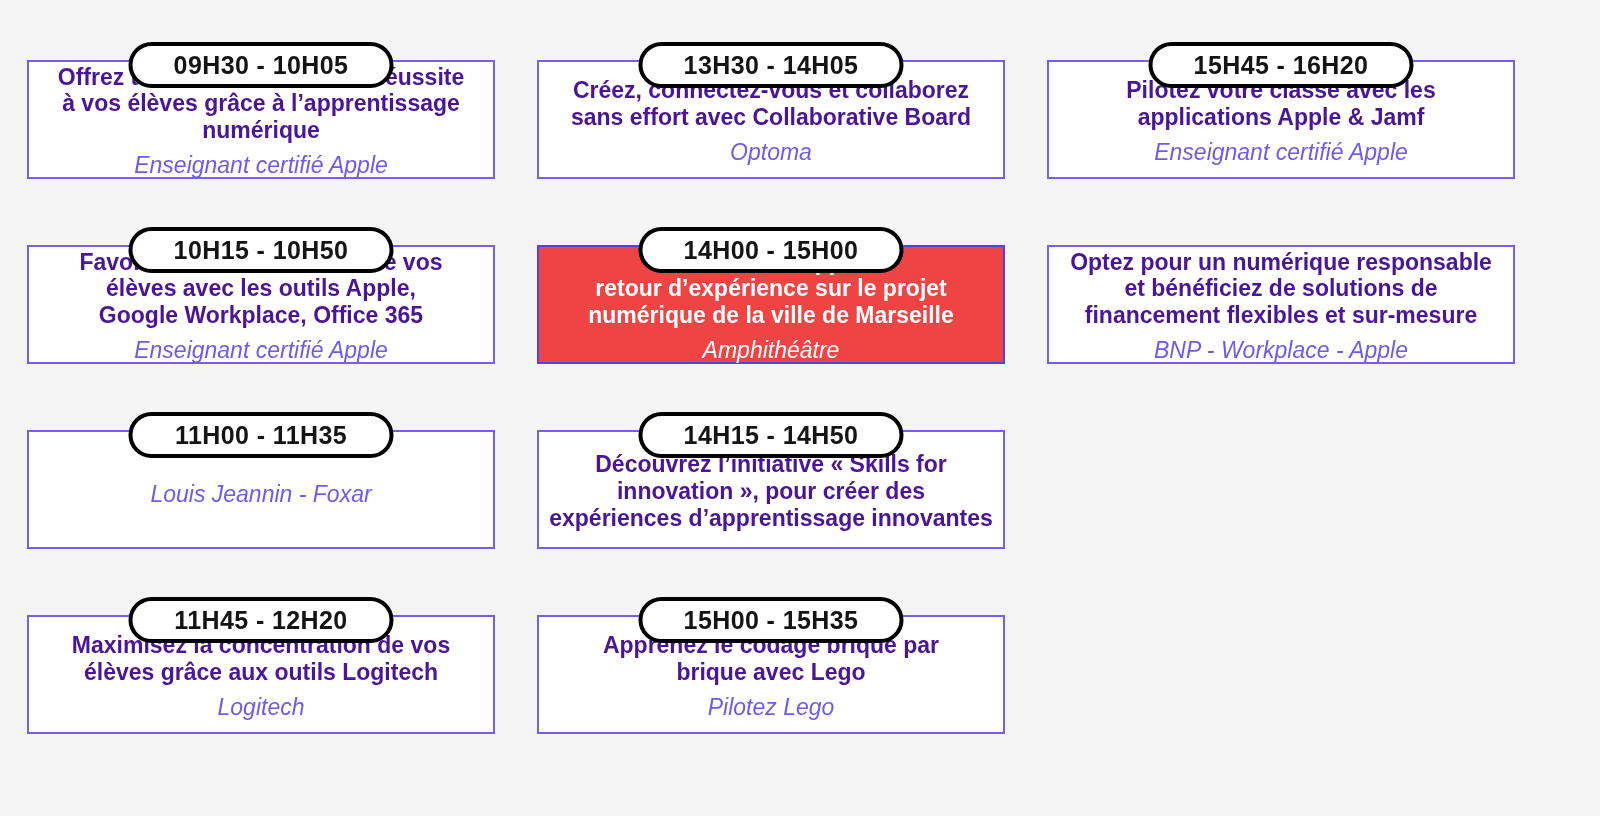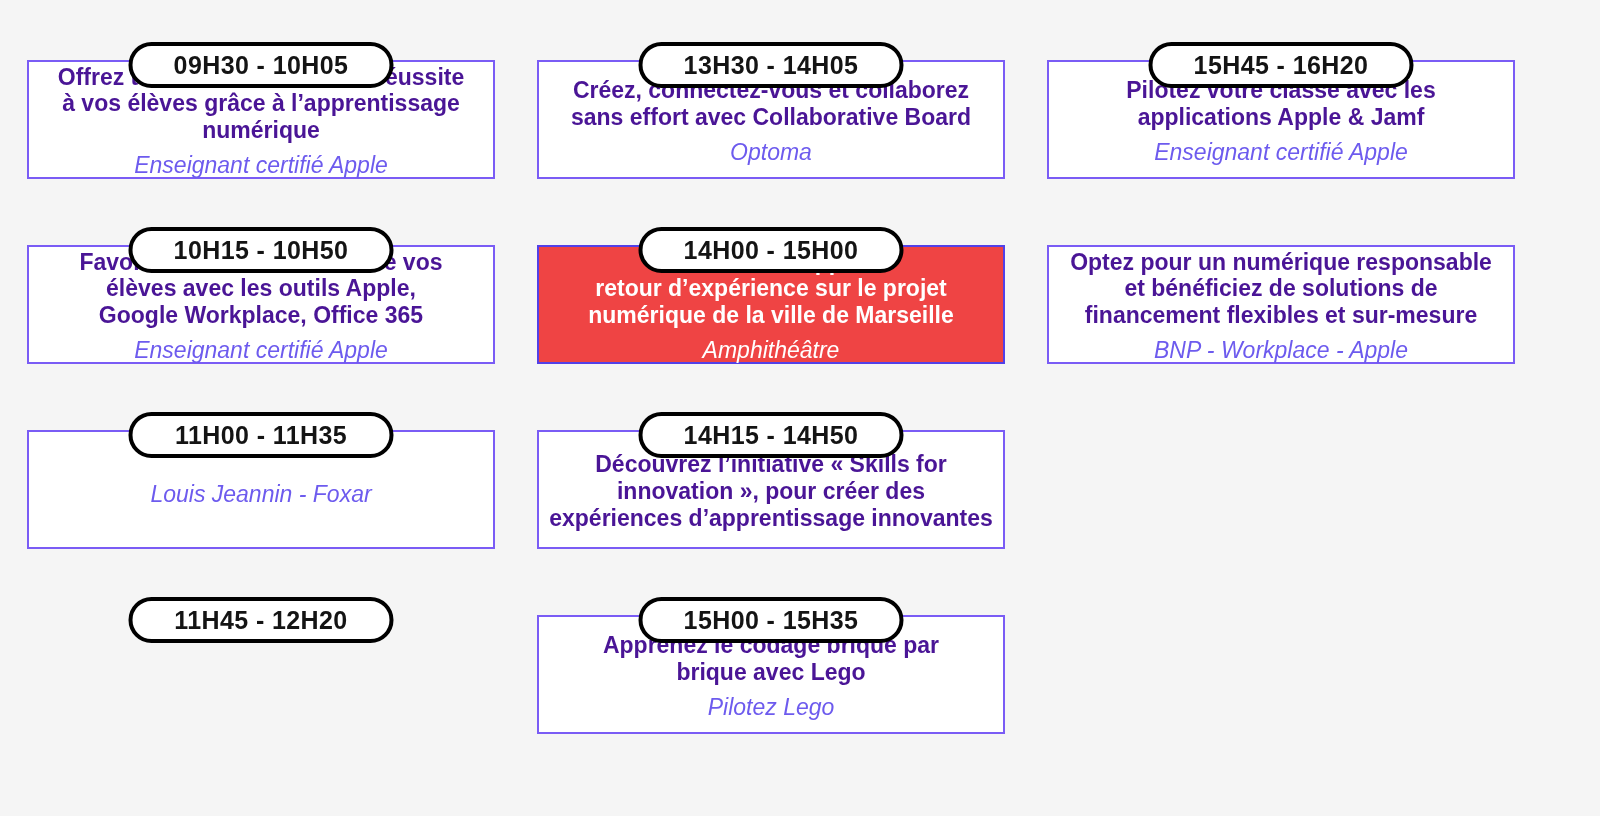--- a/index.html
+++ b/index.html
@@ -195,20 +195,27 @@
         <div class="card-body">
           <div class="session-title">Découvrez l’initiative « Skills for
 innovation », pour créer des
 expériences d’apprentissage innovantes</div>
         </div>
       </div>
       <div class="time-pill">14H15 - 14H50</div>
     </div>
     <div class="session-cell is-empty"></div>
     <div class="session-cell">
+      <div class="session-card">
+        <div class="card-body">
+          <div class="session-title">Maximisez la concentration de vos
+élèves grâce aux outils Logitech</div>
+          <div class="session-speaker">Logitech</div>
+        </div>
+      </div>
       <div class="time-pill">11H45 - 12H20</div>
     </div>
     <div class="session-cell">
       <div class="session-card">
         <div class="card-body">
           <div class="session-title">Apprenez le codage brique par
 brique avec Lego</div>
           <div class="session-speaker">Pilotez Lego</div>
         </div>
       </div>

